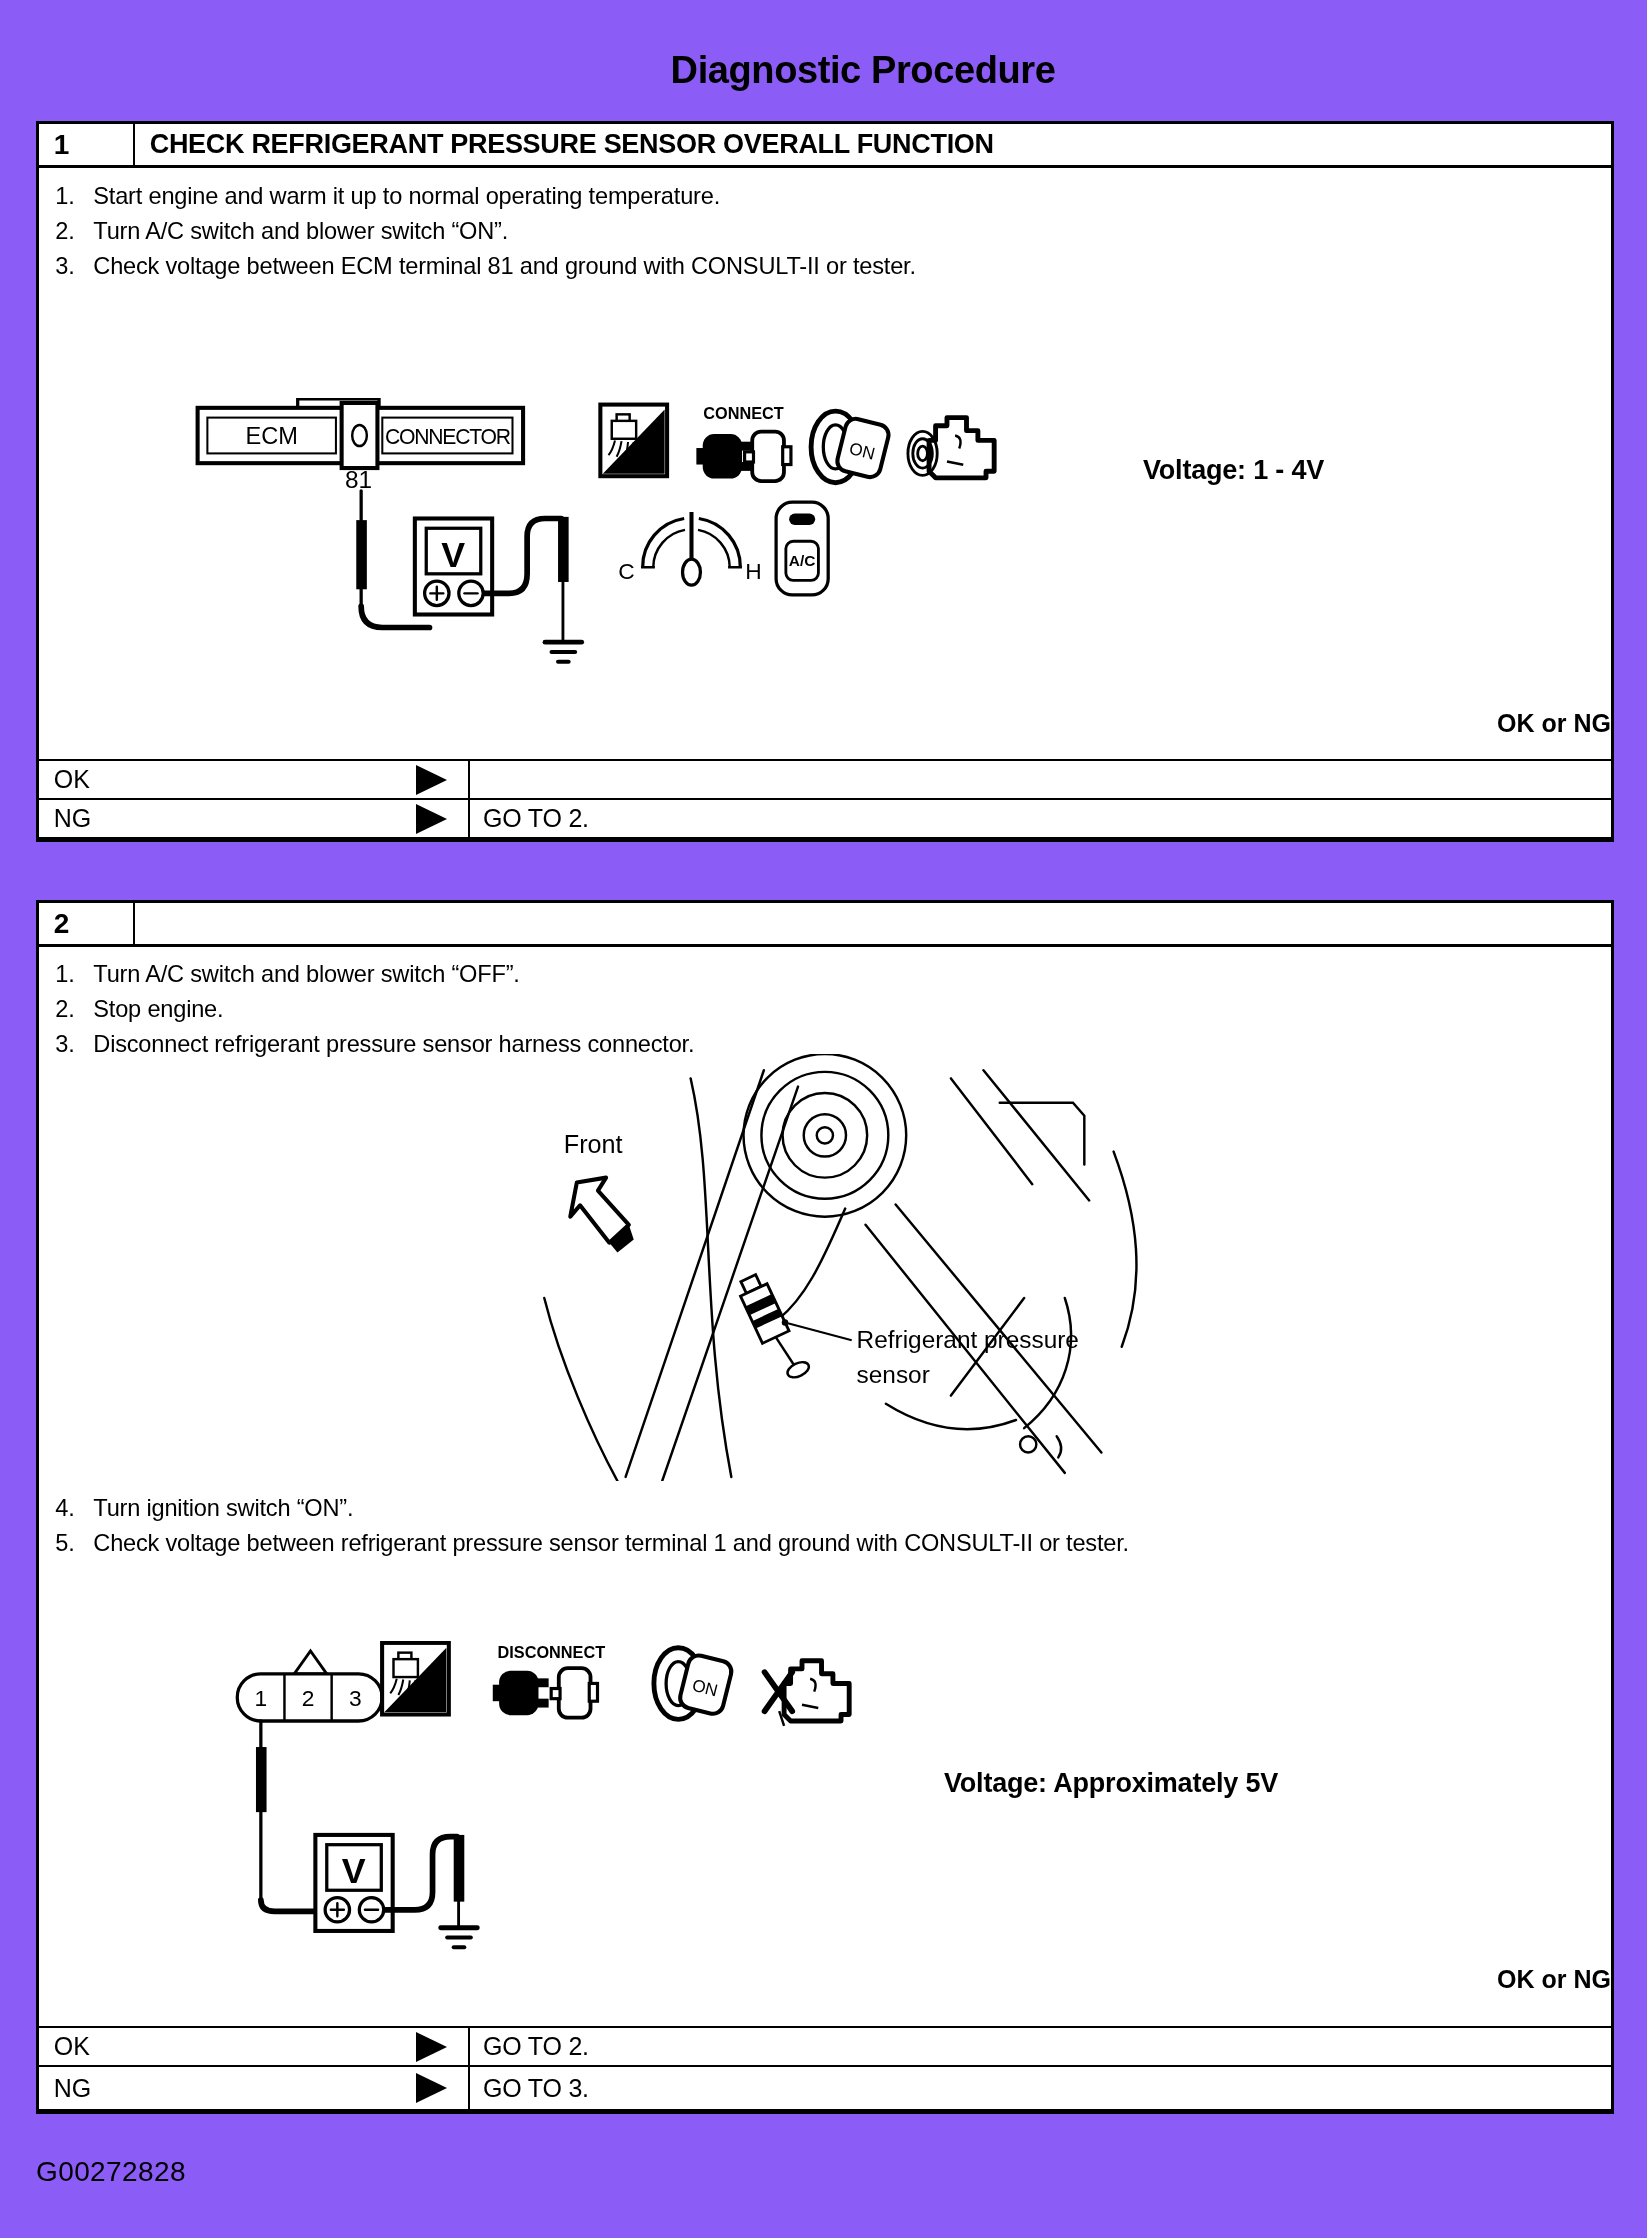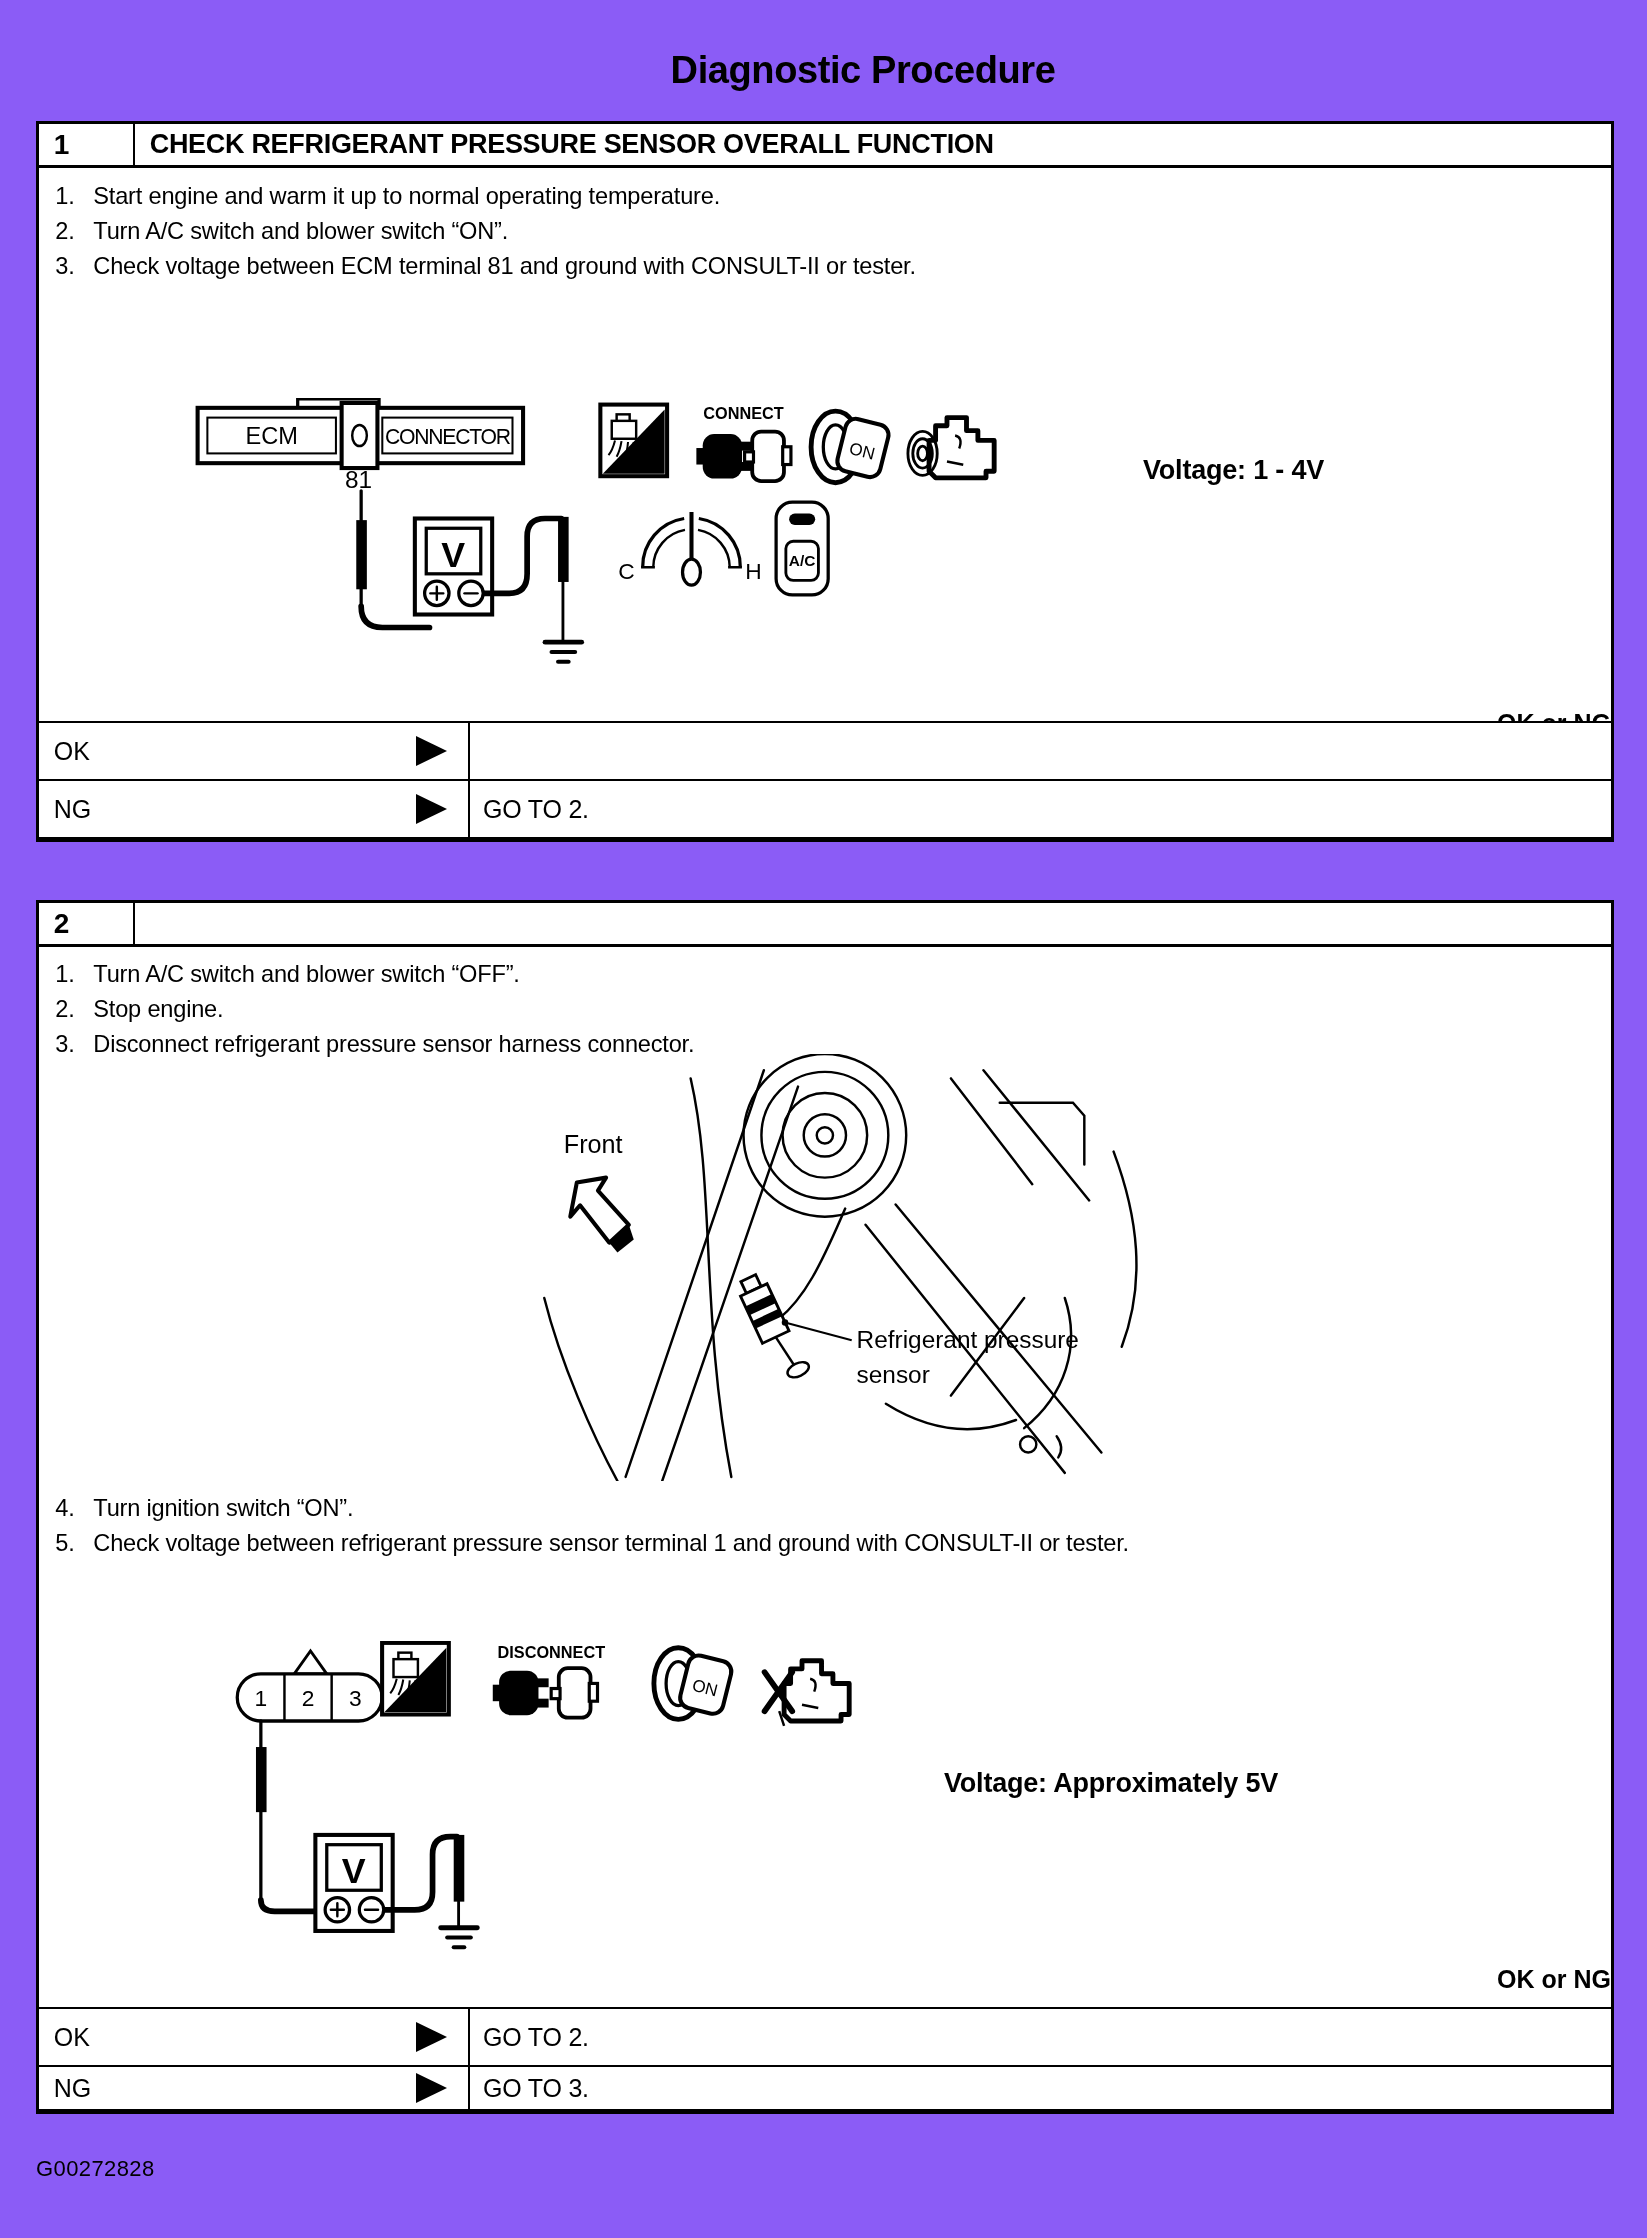--- a/index.html
+++ b/index.html
@@ -37,37 +37,37 @@
   .inst .n { flex:none; width:38px; }
   #inst1 { top:11.4px; }
   #inst2a { top:9.8px; }
   #inst2b { top:544px; }
   .spec { position:absolute; font-size:27px; font-weight:bold; letter-spacing:-0.2px; }
   #spec1 { left:1104px; top:287px; }
   #spec2 { left:905px; top:821px;text-align:center; }
   .decision { position:absolute; left:0; width:100%; text-align:right; font-size:25px; font-weight:bold; }
   #decision1 { top:541px; }
   #decision2 { top:1018px; }
-  .result-row { flex:none; height:58px; border-top:2.4px solid #000; display:flex; }
+  .result-row { flex:none; height:39px; border-top:2.4px solid #000; display:flex; }
   #proc2 .result-row:last-child { height:44px; }
   .result-cond {
     flex:none; width:431px; border-right:2.4px solid #000;
     display:flex; align-items:center; padding-left:14.7px; font-size:25px;
   }
   .arrow {
     margin-left:auto; margin-right:21px; width:0; height:0;
     border-left:31px solid #000; border-top:15.5px solid transparent; border-bottom:15.5px solid transparent;
   }
   .result-action { flex:1; display:flex; align-items:center; padding-left:13px; font-size:25px; letter-spacing:-0.2px; }
   .result-action.bold { font-weight:bold; }
   .dsvg { position:absolute; }
   #diag1 { left:122px; top:230px; width:895px; height:289px; }
   #engineview { left:456px; top:107px; width:676px; height:427px; }
   #diag2 { left:195px; top:694px; width:651px; height:326px; }
-  .fig-code { position:absolute; left:36px; top:2156px; font-size:22px; letter-spacing:0.4px; }
+  .fig-code { position:absolute; left:36px; top:2156px; font-size:28px; letter-spacing:0.4px; }
   svg text { fill:#000; }
 </style>
 </head>
 <body>
 
 <div id="page">
 
   <div class="title">Diagnostic Procedure</div>
 
   <section class="proc" id="proc1">

